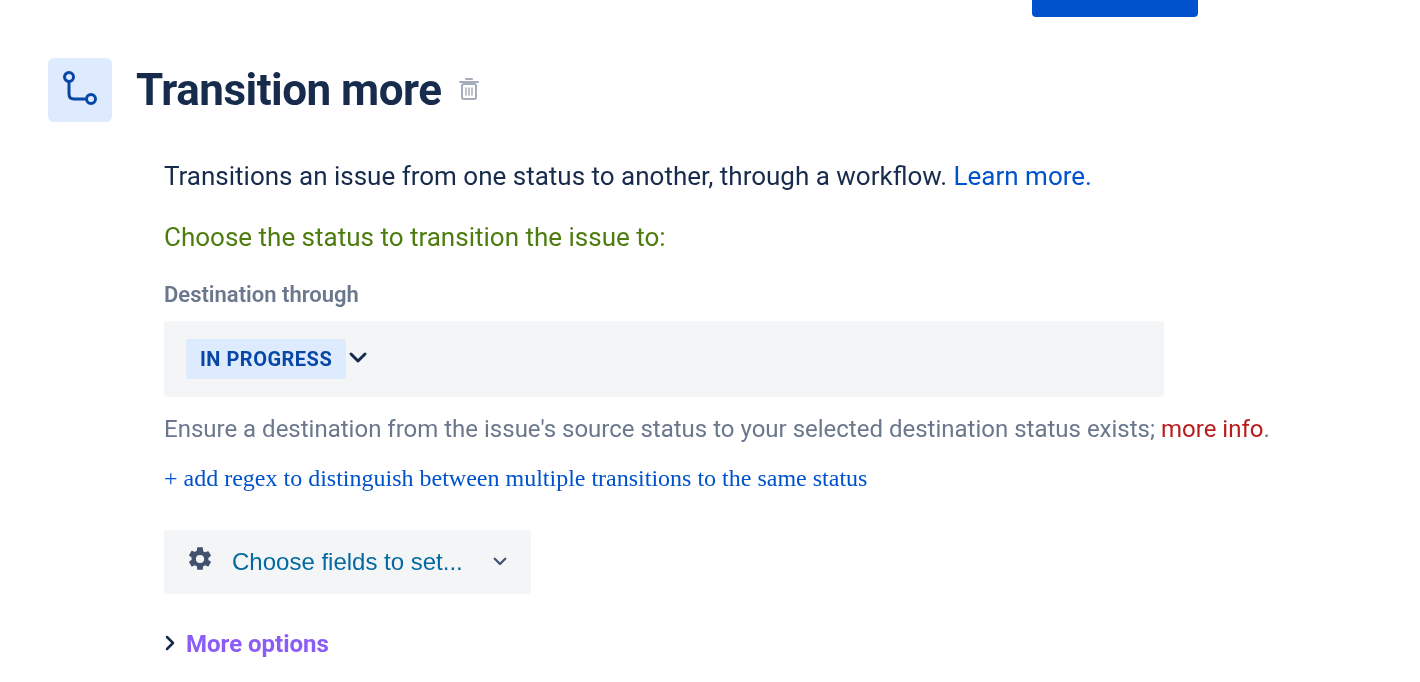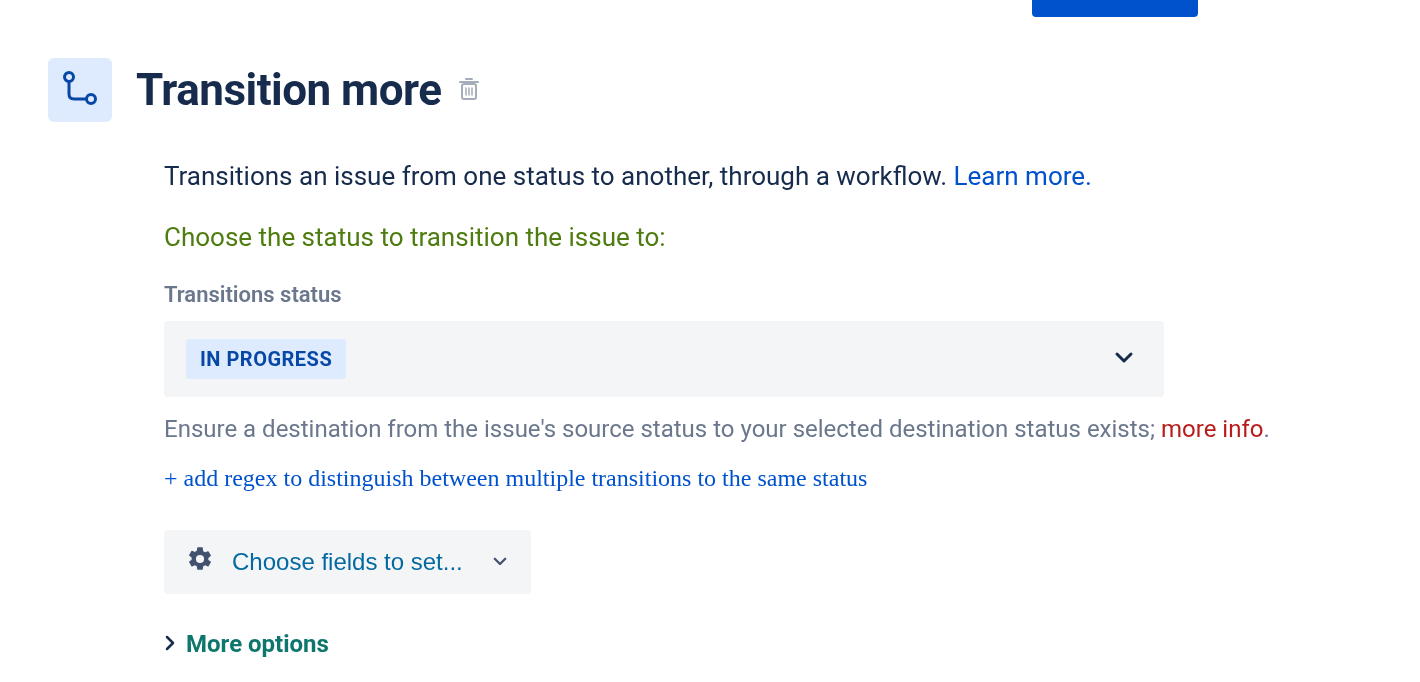--- a/index.html
+++ b/index.html
@@ -86,21 +86,20 @@
     margin-top: 30px;
   }
   .select-box {
     margin-top: 14px;
     background: #F4F5F7;
     border-radius: 4px;
     width: 1000px;
     height: 76px;
     display: flex;
     align-items: center;
-    justify-content: space-between;
     padding: 0 28px 0 22px;
     cursor: pointer;
   }
   .lozenge {
     background: #DEEBFF;
     color: #0747A6;
     font-weight: 700;
     font-size: 20px;
     letter-spacing: 0.5px;
     padding: 8px 14px;
@@ -150,21 +149,21 @@
     gap: 10px;
     cursor: pointer;
   }
   .more-options .caret {
     color: #172B4D;
     font-size: 18px;
   }
   .more-options .mo-label {
     font-size: 24px;
     font-weight: 700;
-    color: #0f766e;
+    color: #8b5cf6;
   }
 </style>
 </head>
 <body>
 
 <div class="top-button"></div>
 
 <div class="content">
 
   <div class="header-row">
@@ -193,21 +192,21 @@
   </div>
 
   <div class="body-col">
 
     <p class="desc">
       <span>Transitions an issue from one status to another, through a workflow. </span><a href="#" class="link">Learn more.</a>
     </p>
 
     <p class="prompt">Choose the status to transition the issue to:</p>
 
-    <div class="field-label">Transitions status</div>
+    <div class="field-label">Destination through</div>
 
     <div class="select-box">
       <span class="lozenge">IN PROGRESS</span>
       <span class="chevron">
         <svg width="24" height="24" viewBox="0 0 24 24" fill="none">
           <path d="M5 9 L12 16 L19 9" stroke="#172B4D" stroke-width="3" fill="none" stroke-linecap="round" stroke-linejoin="round"></path>
         </svg>
       </span>
     </div>
 

